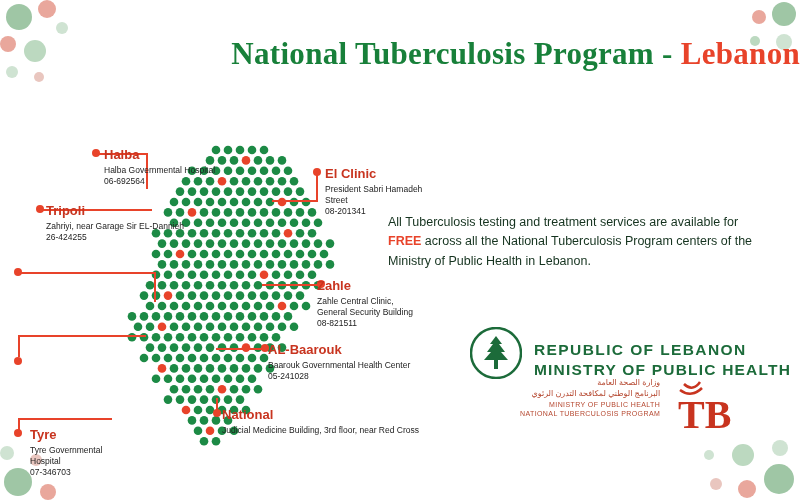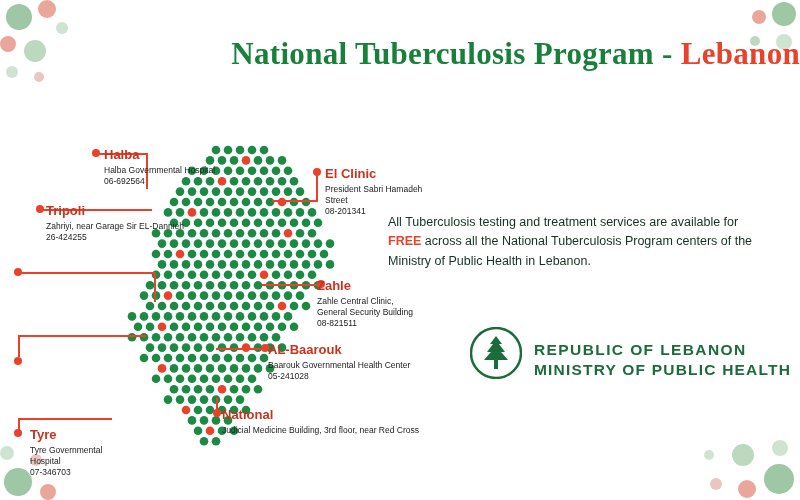--- a/index.html
+++ b/index.html
@@ -516,14 +516,27 @@
       <path d="M26 9 L20 17 L23 17 L17 25 L21 25 L14 33 L24 33 L24 42 L28 42 L28 33 L38 33 L31 25 L35 25 L29 17 L32 17 Z" fill="#1c6b3a"></path>
     </svg>
     <div class="rep-text">
       <div class="l1">REPUBLIC OF LEBANON</div>
       <div class="l2">MINISTRY OF PUBLIC HEALTH</div>
     </div>
   </div>
 
   <div class="sep"></div>
 
+  <div class="ntp">
+    <div class="ntp-text">
+      <div class="ar">وزارة الصحة العامة</div>
+      <div class="ar">البرنامج الوطني لمكافحة التدرن الرئوي</div>
+      <div class="en">MINISTRY OF PUBLIC HEALTH</div>
+      <div class="en">NATIONAL TUBERCULOSIS PROGRAM</div>
+    </div>
+    <svg width="70" height="58" viewBox="0 0 70 58">
+      <path d="M14 6 C20 12, 26 10, 30 4" stroke="#c8341f" stroke-width="2.5" fill="none"></path>
+      <path d="M10 12 C18 18, 26 16, 32 10" stroke="#c8341f" stroke-width="2.5" fill="none"></path>
+      <text x="8" y="50" font-family="Liberation Serif, serif" font-size="40" font-weight="bold" fill="#c8341f">TB</text>
+    </svg>
+  </div>
 
 </div>
 
 </body></html>

